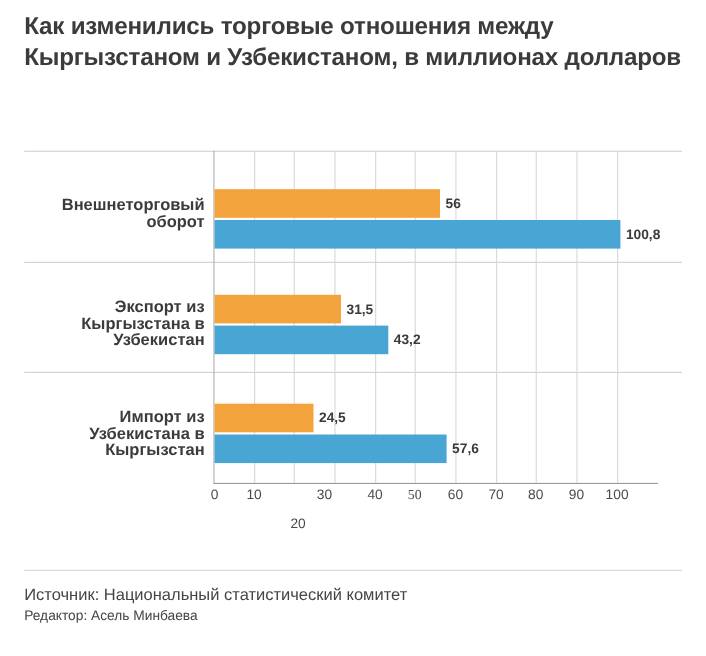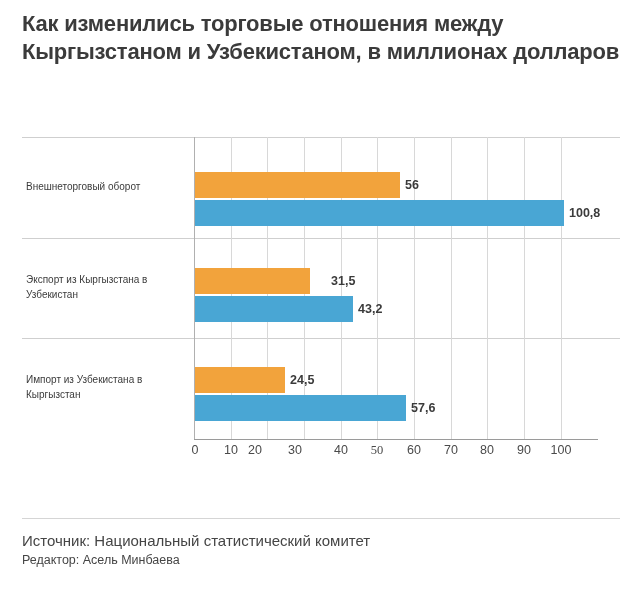--- a/index.html
+++ b/index.html
@@ -81,23 +81,23 @@
     position: absolute;
     top: 306px;
     font-size: 12.5px;
     color: #4a4a4a;
     text-align: center;
     width: 34px;
   }
   .cat-label {
     position: absolute;
     width: 160px;
-    text-align: left;
-    font-size: 10px;
-    font-weight: normal;
+    text-align: right;
+    font-size: 15px;
+    font-weight: bold;
     color: #3b3b3b;
     line-height: 15px;
   }
   .bar {
     position: absolute;
     height: 26px;
   }
   .bar.orange { background: #f2a33c; }
   .bar.blue   { background: #49a6d4; }
   .bar-value {
@@ -189,32 +189,32 @@
       <div class="gridline" style="left:367px;"></div>
 
       <div class="axis-bottom"></div>
 
       <div class="bar orange" style="left:1px; top:35px; width:205px;"></div>
       <div class="bar-value" style="left:211px; top:35px;">56</div>
       <div class="bar blue" style="left:1px; top:63px; width:369px;"></div>
       <div class="bar-value" style="left:375px; top:63px;">100,8</div>
 
       <div class="bar orange" style="left:1px; top:131px; width:115px;"></div>
-      <div class="bar-value" style="left:121px; top:131px;margin-left:16px;">31,5</div>
+      <div class="bar-value" style="left:121px; top:131px;">31,5</div>
       <div class="bar blue" style="left:1px; top:159px; width:158px;"></div>
       <div class="bar-value" style="left:164px; top:159px;">43,2</div>
 
       <div class="bar orange" style="left:1px; top:230px; width:90px;"></div>
       <div class="bar-value" style="left:96px; top:230px;">24,5</div>
       <div class="bar blue" style="left:1px; top:258px; width:211px;"></div>
       <div class="bar-value" style="left:217px; top:258px;">57,6</div>
 
       <div class="tick-label" style="left:-16px;">0</div>
       <div class="tick-label" style="left:20px;">10</div>
-      <div class="tick-label" style="left:44px;">20</div>
+      <div class="tick-label" style="left:60px;margin-top:26px;">20</div>
       <div class="tick-label" style="left:84px;">30</div>
       <div class="tick-label" style="left:130px;">40</div>
       <div class="tick-label" style="left:166px;font-family:Liberation Serif, serif;">50</div>
       <div class="tick-label" style="left:203px;">60</div>
       <div class="tick-label" style="left:240px;">70</div>
       <div class="tick-label" style="left:276px;">80</div>
       <div class="tick-label" style="left:313px;">90</div>
       <div class="tick-label" style="left:350px;">100</div>
     </div>
   </div>

